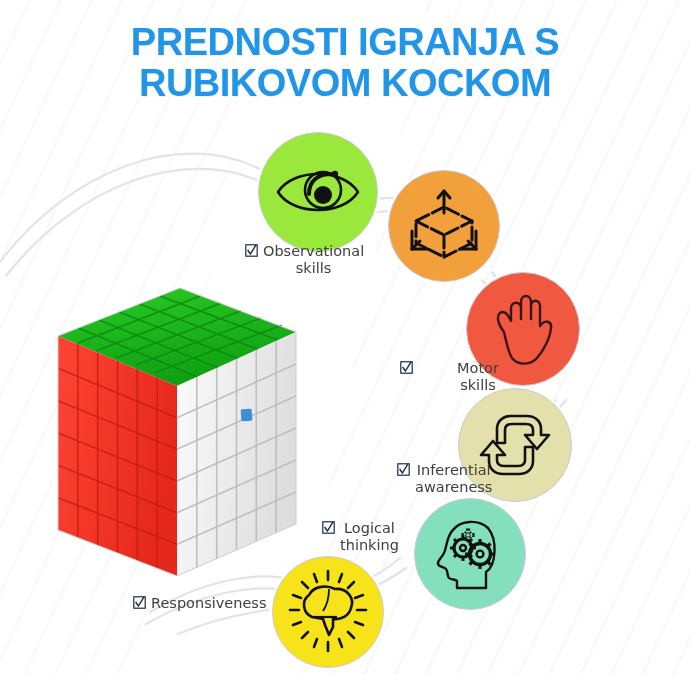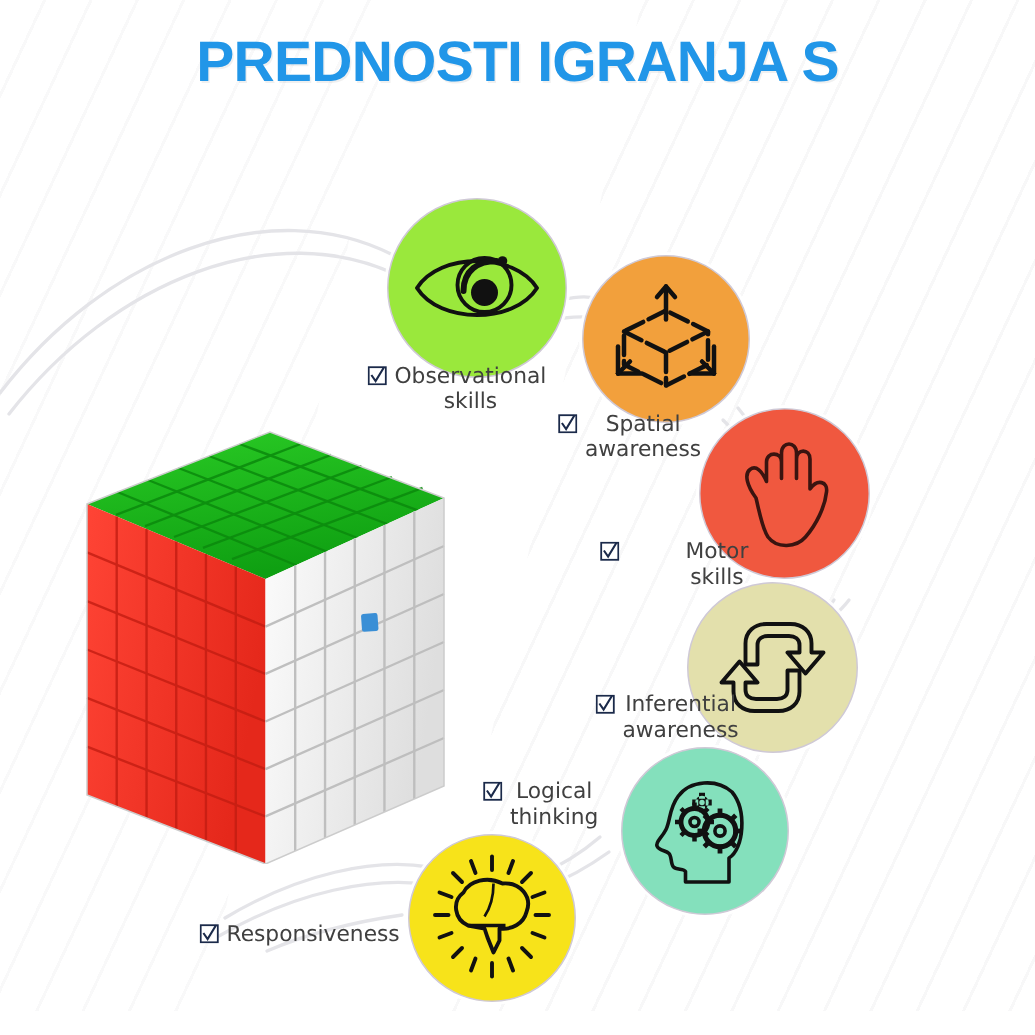--- a/index.html
+++ b/index.html
@@ -131,20 +131,21 @@
       <path d="M 406 568 C 392 578 378 586 362 592"></path>
       <path d="M 400 558 C 386 570 372 578 358 584"></path>
       <path d="M 150 612 C 200 582 250 572 286 578"></path>
       <path d="M 146 624 C 198 594 250 584 288 590"></path>
       <path d="M 268 610 C 240 614 206 622 178 634"></path>
     </g>
   </svg>
 
   <div class="title">
     <span class="line">PREDNOSTI IGRANJA S</span>
+    <span class="line">RUBIKOVOM KOCKOM</span>
   </div>
 
   <div class="cube-wrap">
     <svg class="cube-svg" width="250" height="300" viewBox="0 0 250 300">
       <defs>
         <linearGradient id="gTop" x1="0" y1="0" x2="0.3" y2="1">
           <stop offset="0" stop-color="#2ACB25"></stop>
           <stop offset="1" stop-color="#0FA012"></stop>
         </linearGradient>
         <linearGradient id="gLeft" x1="0" y1="0" x2="1" y2="0.4">
@@ -246,32 +247,20 @@
         <path d="M36 4 L36 26"></path>
           <path d="M30 11 L36 4 L42 11"></path>
         <path d="M4 62 L4 44"></path>
           <path d="M4 62 L20 62"></path>
         <path d="M4 62 L12 54"></path>
         <path d="M68 62 L68 44"></path>
           <path d="M68 62 L52 62"></path>
         <path d="M68 62 L60 54"></path>
       </g>
     </svg>
-  </div>
-  <div class="label two-line" style="left:372px; top:275px;">
-    <span class="tick">
-      <svg width="13" height="13" viewBox="0 0 13 13">
-        <rect x="0.8" y="0.8" width="11.4" height="11.4" fill="none" stroke="#1b2a4a" stroke-width="1.2"></rect>
-        <path d="M2.6 6 L5.4 10 L11 0.8" fill="none" stroke="#1b2a4a" stroke-width="1.4"></path>
-      </svg>
-    </span>
-    <span class="txt">
-      <span>Spatial</span><br>
-      <span>awareness</span>
-    </span>
   </div>
 
   <div class="bubble" style="left:466px; top:272px; width:114px; height:114px; background:#F0583F;">
     <svg width="66" height="82" viewBox="0 0 66 82">
       <path d="M14 44 C 8 36, 6 28, 10 25 C 14 22, 18 26, 21 33 L21 20
                C 21 13, 31 13, 31 20 L31 31 L31 14 C 31 6, 41 6, 41 14 L41 31
                L41 18 C 41 11, 50 11, 50 18 L50 38
                C 55 31, 62 33, 61 40 C 60 50, 54 62, 47 70
                C 41 77, 28 78, 22 70 C 18 64, 16 52, 14 44 Z" fill="none" stroke="#3a1410" stroke-width="2.4" stroke-linejoin="round"></path>
     </svg>
@@ -387,21 +376,21 @@
         <line x1="8" y1="56" x2="16" y2="53"></line>
         <line x1="78" y1="56" x2="70" y2="53"></line>
         <line x1="17" y1="69" x2="23" y2="63"></line>
         <line x1="69" y1="69" x2="63" y2="63"></line>
         <line x1="29" y1="78" x2="32" y2="70"></line>
         <line x1="57" y1="78" x2="54" y2="70"></line>
         <line x1="43" y1="82" x2="43" y2="73"></line>
       </g>
     </svg>
   </div>
-  <div class="label" style="left:133px; top:615px;justify-content:space-between;">
+  <div class="label" style="left:133px; top:595px;justify-content:space-between;">
     <span class="tick">
       <svg width="13" height="13" viewBox="0 0 13 13">
         <rect x="0.8" y="0.8" width="11.4" height="11.4" fill="none" stroke="#1b2a4a" stroke-width="1.2"></rect>
         <path d="M2.6 6 L5.4 10 L11 0.8" fill="none" stroke="#1b2a4a" stroke-width="1.4"></path>
       </svg>
     </span>
     <span class="txt">
       <span>Responsiveness</span>
     </span>
   </div>

